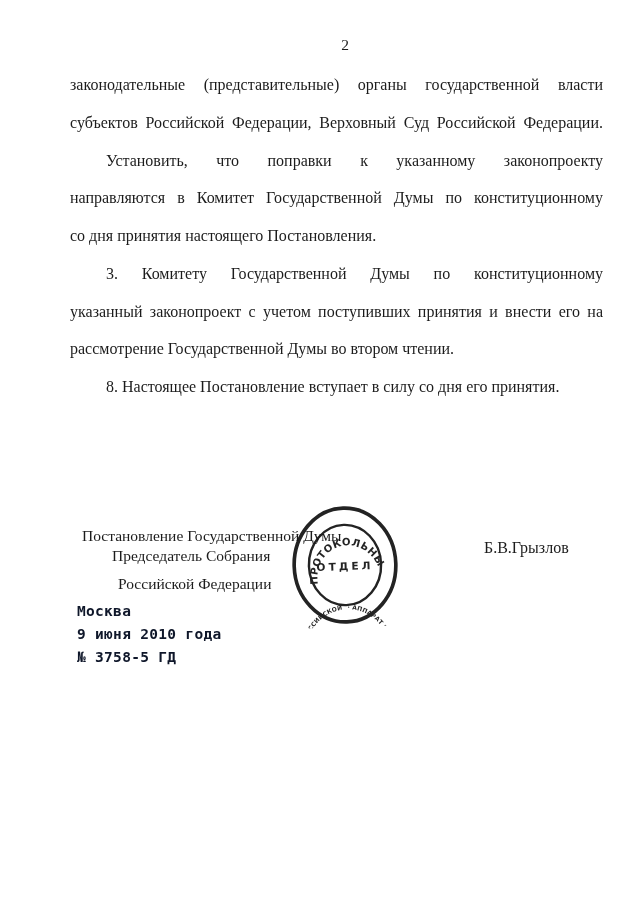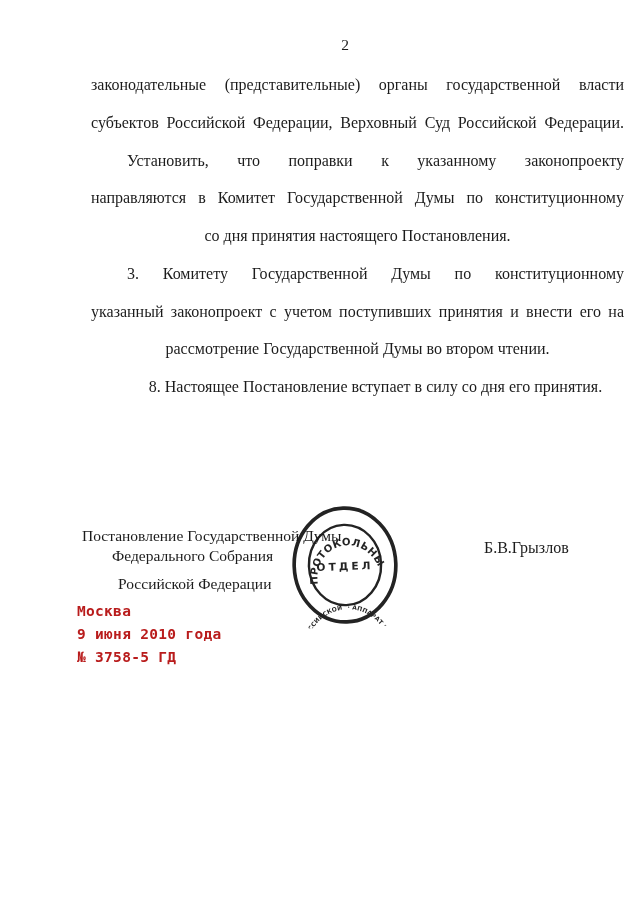--- a/index.html
+++ b/index.html
@@ -11,47 +11,47 @@
     overflow:hidden;
     font-family:"Liberation Serif", serif;
     color:#1c1c1c;
   }
   .page-number {
     position:absolute; left:300px; top:36px; width:90px;
     text-align:center;
     font-size:15.5px;
   }
   .doc-body {
-    position:absolute; left:91px; top:66px; width:533px;
+    position:absolute; left:70px; top:66px; width:533px;
   }
   .doc-line {
     height:37.75px; line-height:37.75px;
     font-size:16px;
     white-space:normal;
     overflow:visible;
   }
   .doc-line.just { text-align:justify; text-align-last:justify; }
-  .doc-line.plain { text-align:center; }
+  .doc-line.plain { text-align:left; }
   .sig-line1 { position:absolute; left:82px;  top:527px; font-size:15.5px; }
   .sig-line2 { position:absolute; left:112px; top:547px; font-size:15.5px; }
   .sig-line3 { position:absolute; left:118px; top:567px; font-size:15.5px;margin-top:8px; }
   .sig-name  { position:absolute; left:478px; top:539px; font-size:16px;margin-left:6px; }
   .stamp {
     position:absolute; left:289px; top:503px;
     width:112px; height:124px;
     transform:rotate(-2deg);
     opacity:0.94;
   }
   .issuance {
     position:absolute; left:77px; top:600px;
     font-family:"DejaVu Sans Mono", monospace;
     font-weight:bold;
     font-size:14.5px;
     line-height:23px;
-    color:#b91c1c;
+    color:#0f172a;
     letter-spacing:0.3px;
   }
 </style>
 </head>
 <body>
 
 <div class="page">
 
   <div class="page-number">2</div>
 
@@ -61,21 +61,21 @@
       <div class="doc-line just" style="text-indent: 36px;">Установить, что поправки к указанному законопроекту</div>
       <div class="doc-line just">направляются в Комитет Государственной Думы по конституционному</div>
       <div class="doc-line plain">со дня принятия настоящего Постановления.</div>
       <div class="doc-line just" style="text-indent: 36px;">3. Комитету Государственной Думы по конституционному</div>
       <div class="doc-line just">указанный законопроект с учетом поступивших принятия и внести его на</div>
       <div class="doc-line plain">рассмотрение Государственной Думы во втором чтении.</div>
       <div class="doc-line plain" style="text-indent: 36px;">8. Настоящее Постановление вступает в силу со дня его принятия.</div>
     </div>
 
   <div class="sig-line1">Постановление Государственной Думы</div>
-  <div class="sig-line2">Федерального Собрания</div>
+  <div class="sig-line2">Председатель Собрания</div>
   <div class="sig-line3">Российской Федерации</div>
   <div class="sig-name">Б.В.Грызлов</div>
 
   <svg class="stamp" viewBox="0 0 110 122" font-family="DejaVu Sans, sans-serif">
     <defs>
       <path id="ringPath" d="M 55 104.5 A 43.5 48.5 0 1 1 54.92 104.5"></path>
       <path id="arcPath" d="M 24 76 A 31 34 0 0 1 86 76"></path>
     </defs>
     <g fill="none" stroke="#161616">
       <ellipse cx="55" cy="61" rx="50" ry="56" stroke-width="3.6"></ellipse>

